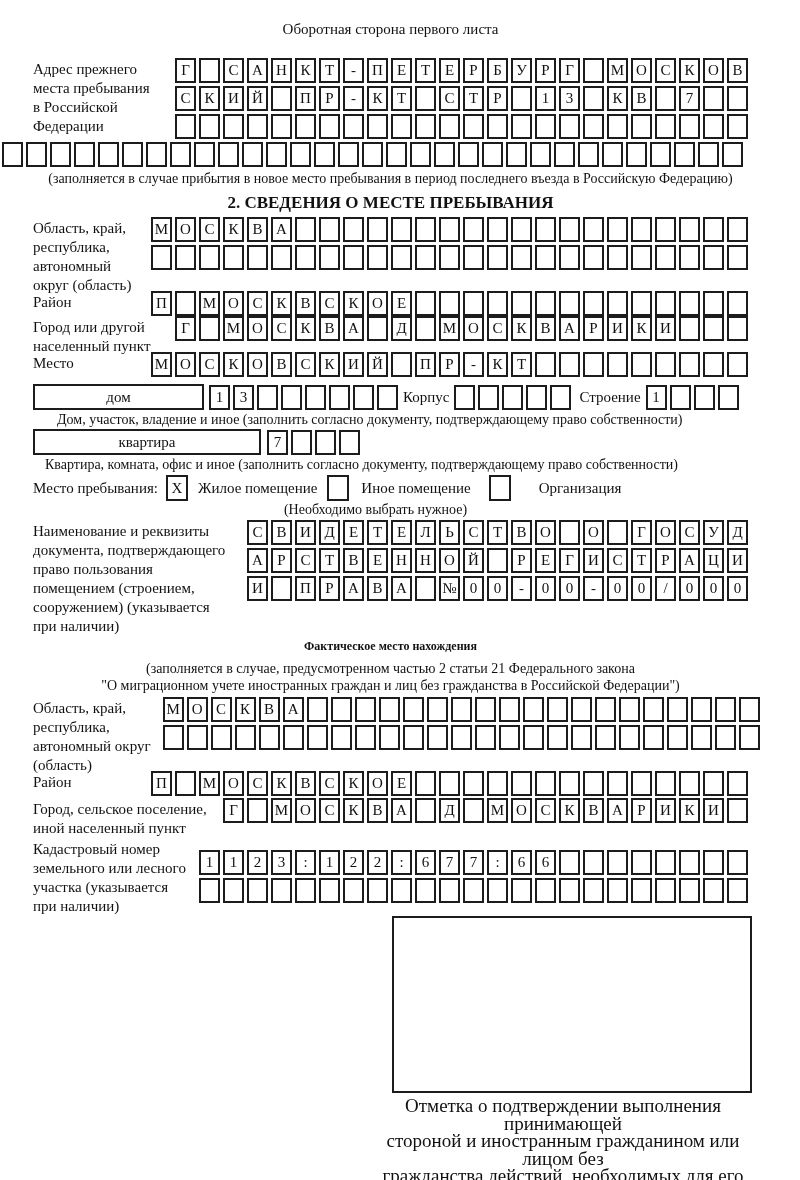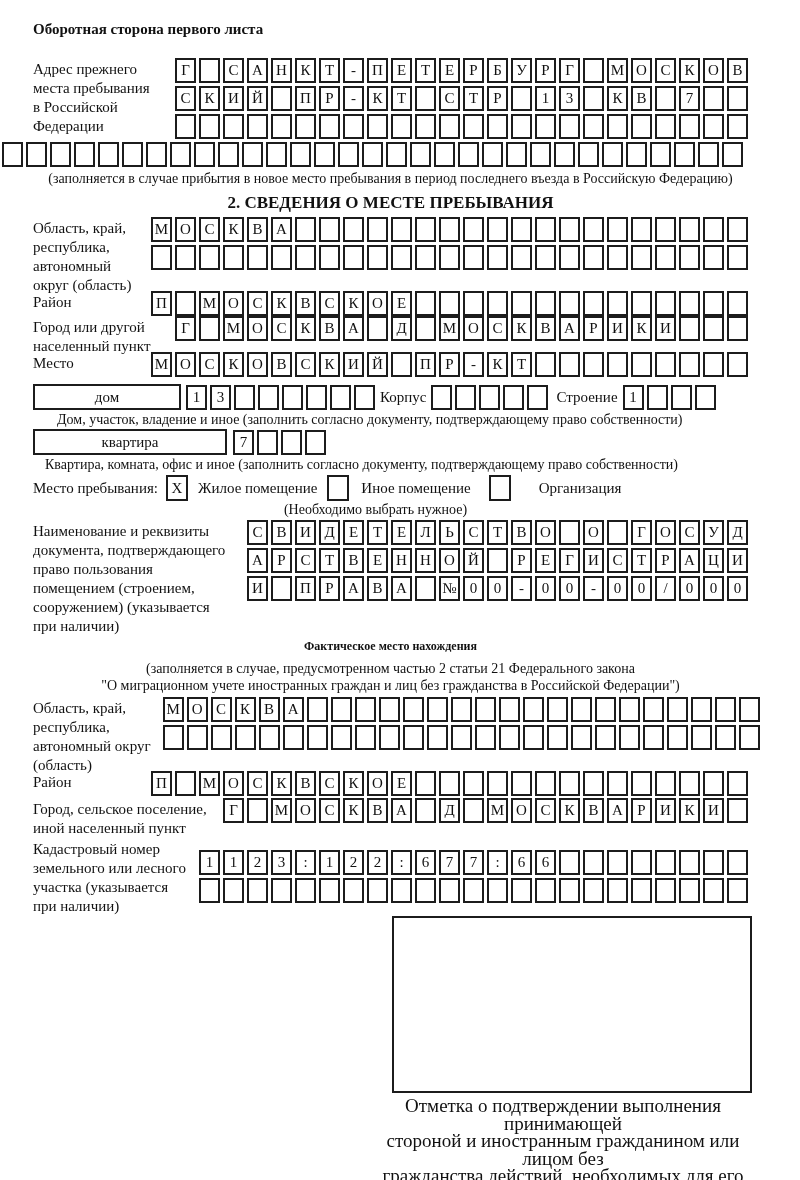--- a/index.html
+++ b/index.html
@@ -6,21 +6,21 @@
   .page{
     position:relative;
     width:800px;height:1180px;
     background:#ffffff;color:#111;
     font-family:"Liberation Serif", serif;
     font-size:15px;
     box-sizing:border-box;
     padding:20px 52px 0 33px;
     overflow:hidden;
   }
-  .hdr{text-align:left;line-height:18px;font-weight:bold;}
+  .hdr{text-align:center;line-height:18px;}
   .band{display:flex;align-items:flex-start;gap:12px;}
   .band-label{white-space:pre-line;line-height:19px;flex:0 0 auto;padding-top:2px;}
   .band-rows{margin-left:auto;display:flex;flex-direction:column;gap:3px;align-items:flex-end;}
   .cellrow{display:flex;gap:3px;}
   .cell{
     box-sizing:border-box;flex:0 0 21px;width:21px;height:25px;
     border:2px solid #1c1c1c;background:#fff;
     display:flex;align-items:center;justify-content:center;
     font-size:15px;line-height:1;
   }
@@ -339,21 +339,21 @@
           <div class="cell"></div>
           <div class="cell"></div>
           <div class="cell"></div>
           <div class="cell"></div>
           <div class="cell"></div>
         </div>
     </div>
   </div>
 
   <div class="houserow mt7">
-    <div class="widebox" style="width:148px">дом</div>
+    <div class="widebox" style="width:171px">дом</div>
     <div class="cellrow" style="margin-left:5px">
         <div class="cell">1</div>
         <div class="cell">3</div>
         <div class="cell"></div>
         <div class="cell"></div>
         <div class="cell"></div>
         <div class="cell"></div>
         <div class="cell"></div>
         <div class="cell"></div>
       </div>
@@ -369,21 +369,21 @@
     <div class="cellrow">
         <div class="cell">1</div>
         <div class="cell"></div>
         <div class="cell"></div>
         <div class="cell"></div>
       </div>
   </div>
   <div class="note mt1" style="text-align:left;margin-left:24px">Дом, участок, владение и иное (заполнить согласно документу, подтверждающему право собственности)</div>
 
   <div class="houserow mt1">
-    <div class="widebox" style="width:194px">квартира</div>
+    <div class="widebox" style="width:228px">квартира</div>
     <div class="cellrow" style="margin-left:6px">
         <div class="cell">7</div>
         <div class="cell"></div>
         <div class="cell"></div>
         <div class="cell"></div>
       </div>
   </div>
   <div class="note mt1" style="text-align:left;margin-left:12px">Квартира, комната, офис и иное (заполнить согласно документу, подтверждающему право собственности)</div>
 
   <div class="stayrow mt2">

